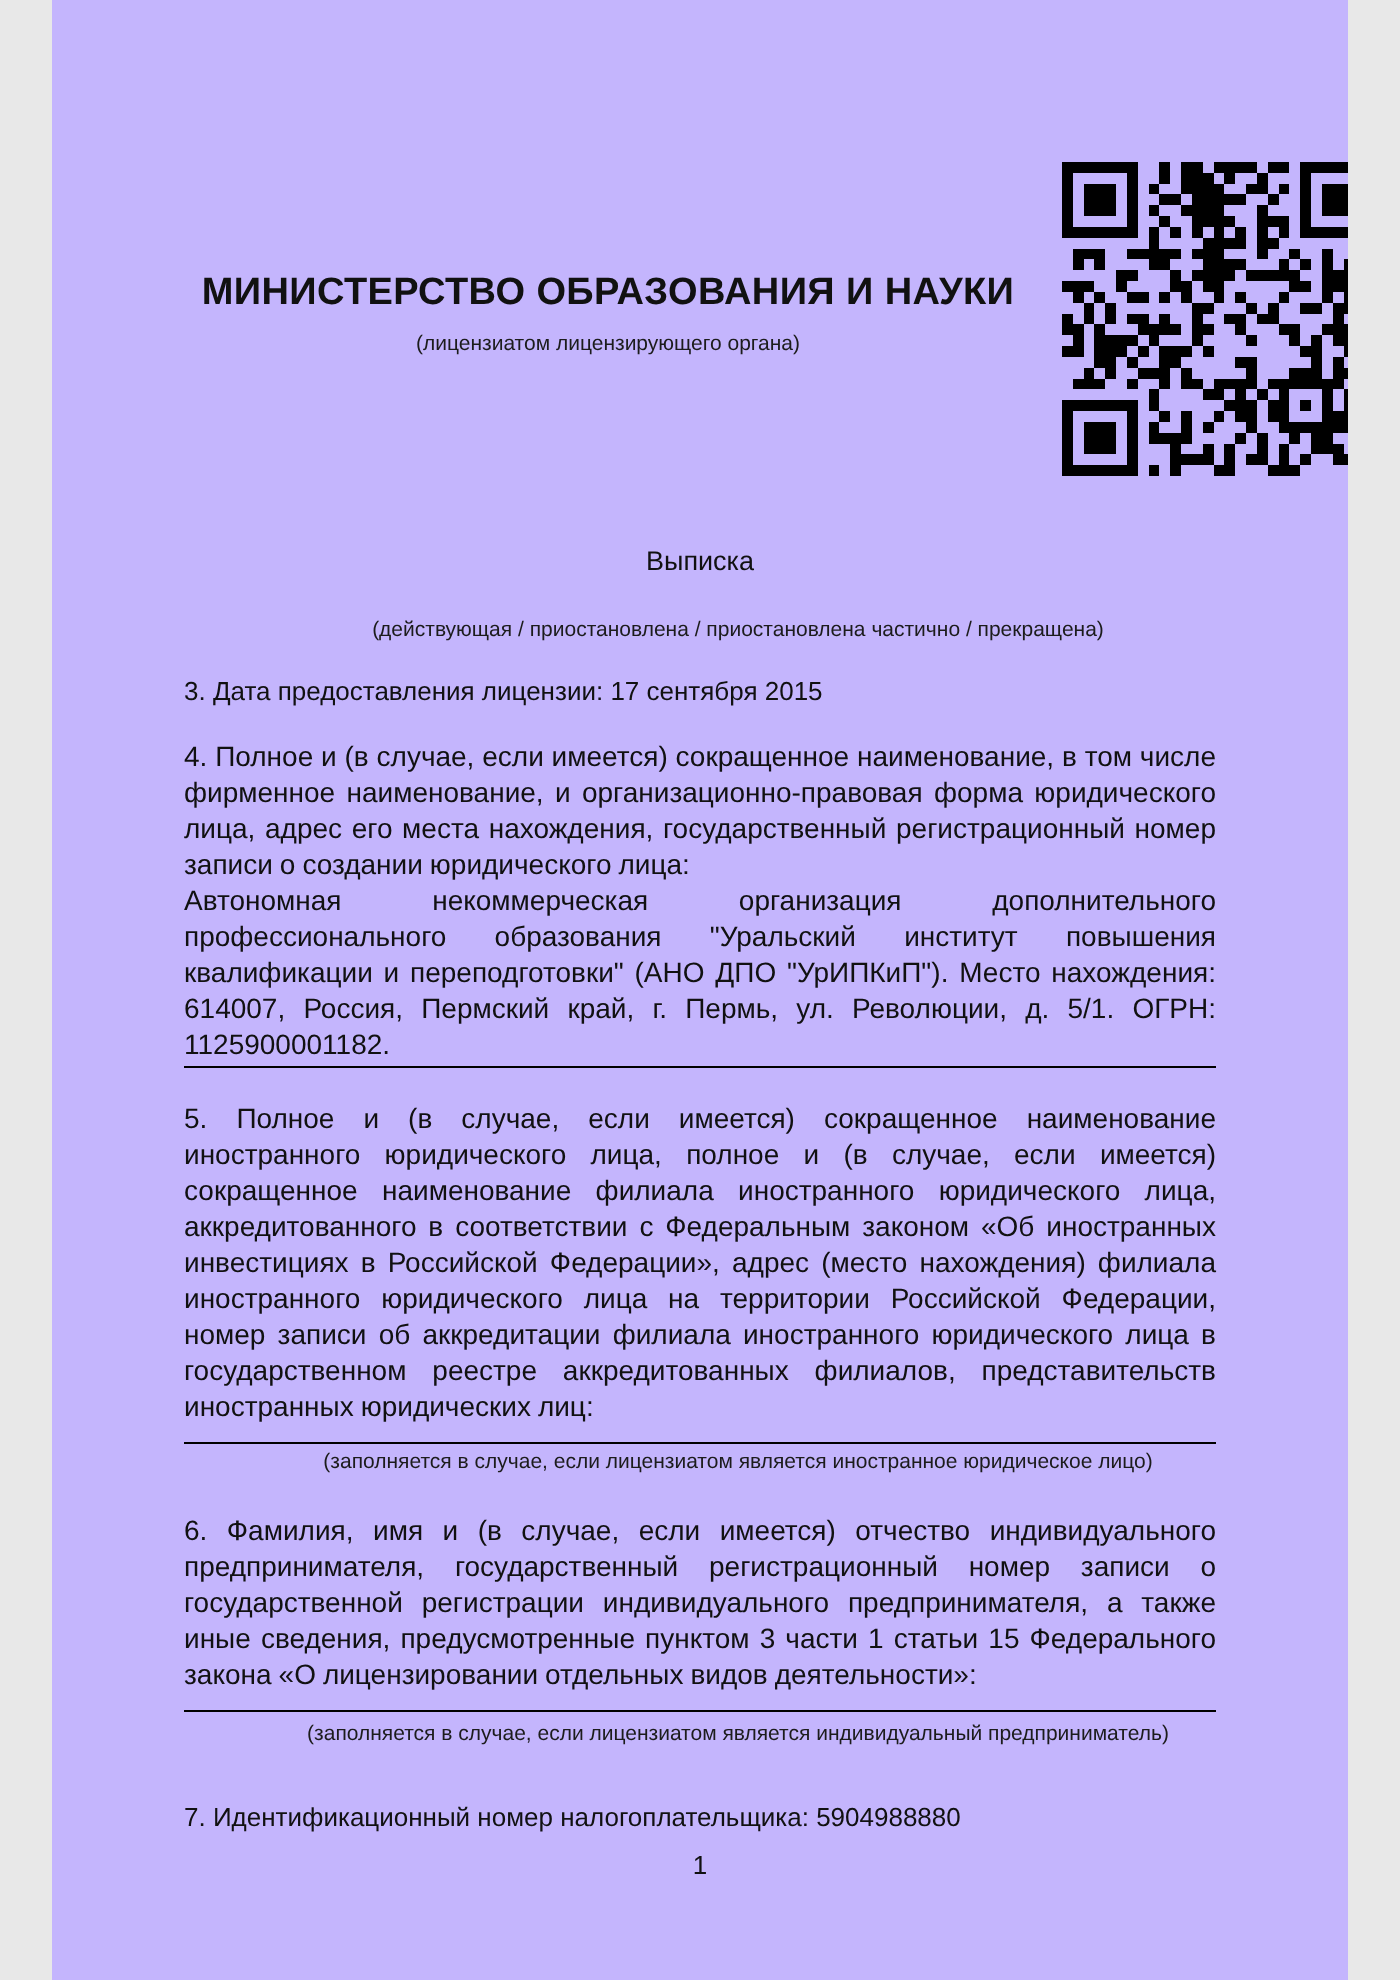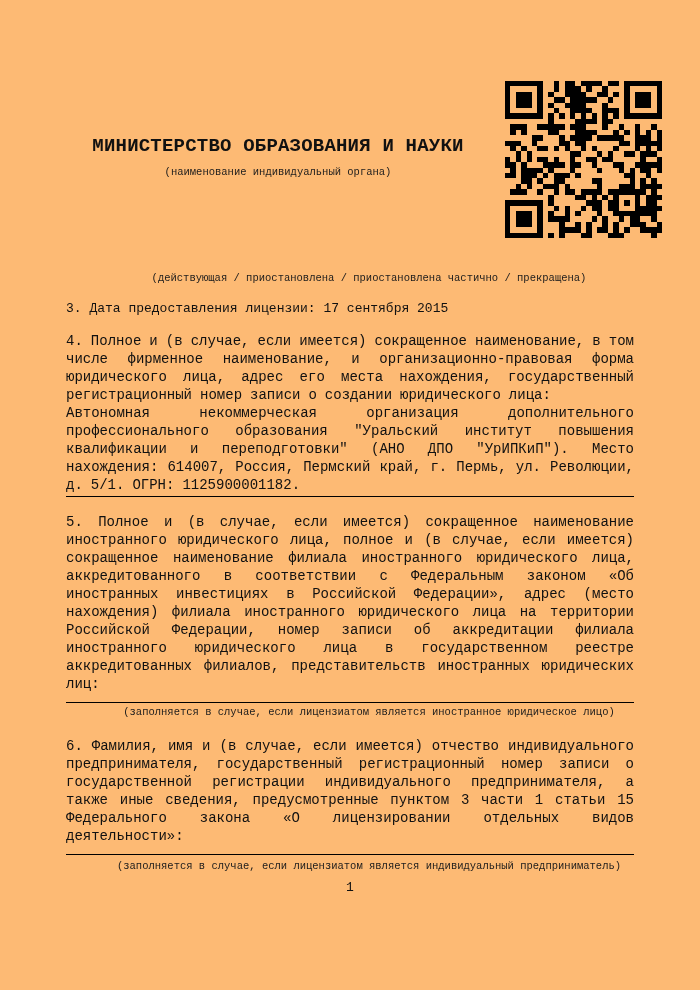--- a/index.html
+++ b/index.html
@@ -1,22 +1,22 @@
 <!DOCTYPE html>
 <html lang="ru"><head>
 <meta charset="utf-8">
 <style>
   html, body { margin: 0; padding: 0; background: #e8e8e8; }
   .page {
     position: relative;
-    width: 700px;
+    width: 648px;
     height: 990px;
     margin: 0 auto;
-    background: #fdba74;
-    font-family: Liberation Mono, monospace;
+    background: #c4b5fd;
+    font-family: Liberation Sans, sans-serif;
     color: #111111;
     overflow: hidden;
   }
   .content { padding: 0 66px; }
 
   .header-text {
     margin-top: 133px;
     width: 424px;
     text-align: center;
   }
@@ -62,21 +62,21 @@
     padding-left: 38px;
     color: #1c1c1c;
   }
   .fill-rule {
     border: none;
     border-top: 1.7px solid #000000;
     margin: 0;
   }
 
   .mt-item1 { margin-top: 31px; }
-  .mt-cap1  { margin-top: 3px; }
+  .mt-cap1  { margin-top: 19px; }
   .mt-item2 { margin-top: 19px; }
   .mt-item3 { margin-top: 15px; }
   .mt-item4 { margin-top: 14px; }
   .mt-rule4 { margin-top: 2px; }
   .mt-cap4  { margin-top: 2px; }
   .mt-item5 { margin-top: 16px; }
   .mt-rule5 { margin-top: 9px; }
   .mt-cap5  { margin-top: 3px; }
   .mt-item6 { margin-top: 18px; }
   .mt-rule6 { margin-top: 9px; }
@@ -518,24 +518,25 @@
         <rect x="19" y="28" width="1" height="1"></rect>
         <rect x="20" y="28" width="1" height="1"></rect>
         <rect x="21" y="28" width="1" height="1"></rect>
         <rect x="27" y="28" width="1" height="1"></rect>
       </svg></div>
 
   <div class="content">
 
     <div class="header-text">
       <div class="ministry-line">МИНИСТЕРСТВО ОБРАЗОВАНИЯ И НАУКИ</div>
-      <div class="small-caption">(наименование индивидуальный органа)</div>
+      <div class="small-caption">(лицензиатом лицензирующего органа)</div>
     </div>
 
     <div class="doc-title">
+      <div>Выписка</div>
     </div>
 
     <div class="centered-caption mt-cap1">(действующая / приостановлена / приостановлена частично / прекращена)</div>
 
 
     <div class="line-item mt-item3">3. Дата предоставления лицензии: 17 сентября 2015</div>
 
     <div>
       <div class="para mt-item4">4. Полное и (в случае, если имеется) сокращенное наименование, в том числе фирменное наименование, и организационно-правовая форма юридического лица, адрес его места нахождения, государственный регистрационный номер записи о создании юридического лица:</div>
       <div class="para">Автономная некоммерческая организация дополнительного профессионального образования "Уральский институт повышения квалификации и переподготовки" (АНО ДПО "УрИПКиП"). Место нахождения: 614007, Россия, Пермский край, г. Пермь, ул. Революции, д. 5/1. ОГРН: 1125900001182.</div>
@@ -547,17 +548,18 @@
       <hr class="fill-rule mt-rule5">
       <div class="centered-caption mt-cap5">(заполняется в случае, если лицензиатом является иностранное юридическое лицо)</div>
     </div>
 
     <div>
       <div class="para mt-item6">6. Фамилия, имя и (в случае, если имеется) отчество индивидуального предпринимателя, государственный регистрационный номер записи о государственной регистрации индивидуального предпринимателя, а также иные сведения, предусмотренные пунктом 3 части 1 статьи 15 Федерального закона «О лицензировании отдельных видов деятельности»:</div>
       <hr class="fill-rule mt-rule6">
       <div class="centered-caption mt-cap6">(заполняется в случае, если лицензиатом является индивидуальный предприниматель)</div>
     </div>
 
+    <div class="line-item mt-item7">7. Идентификационный номер налогоплательщика: 5904988880</div>
 
     <div class="page-number">1</div>
 
   </div>
 </div>
 
 </body></html>

